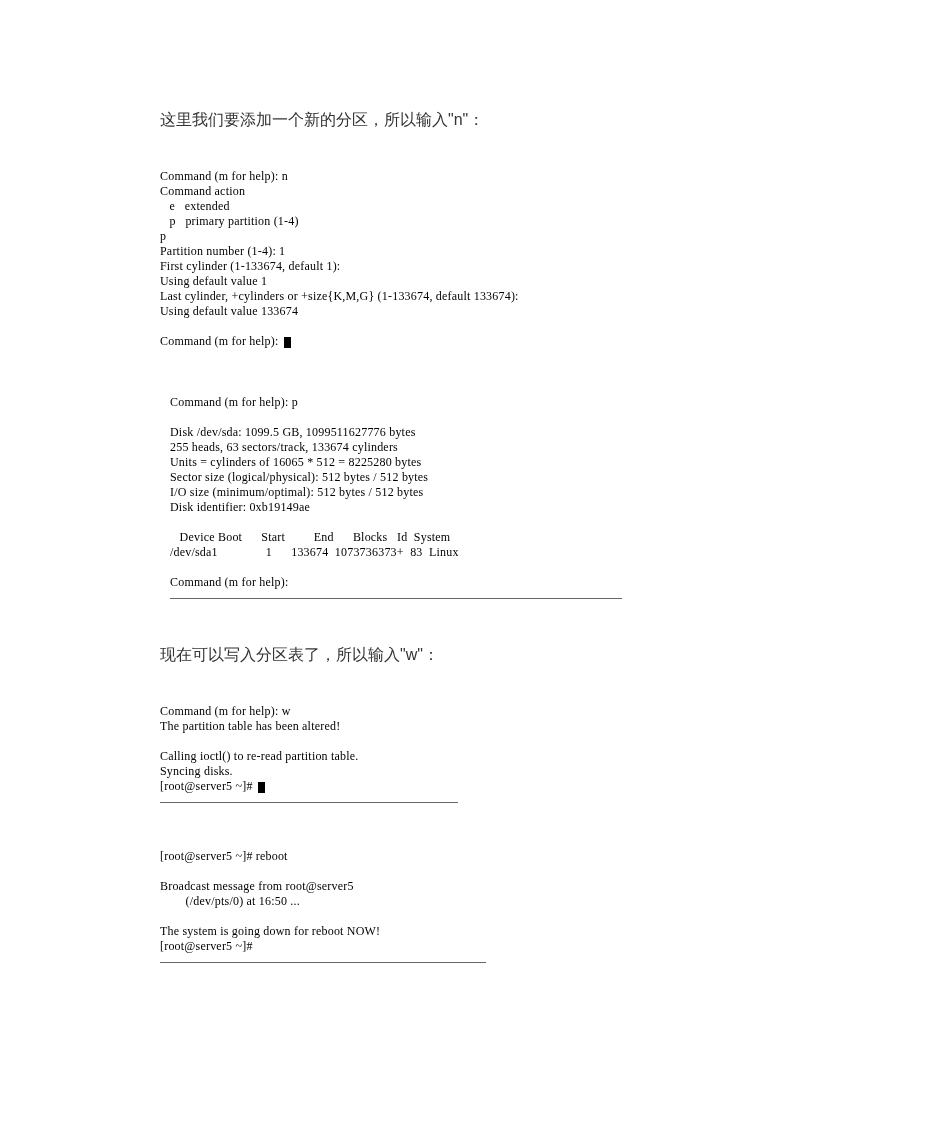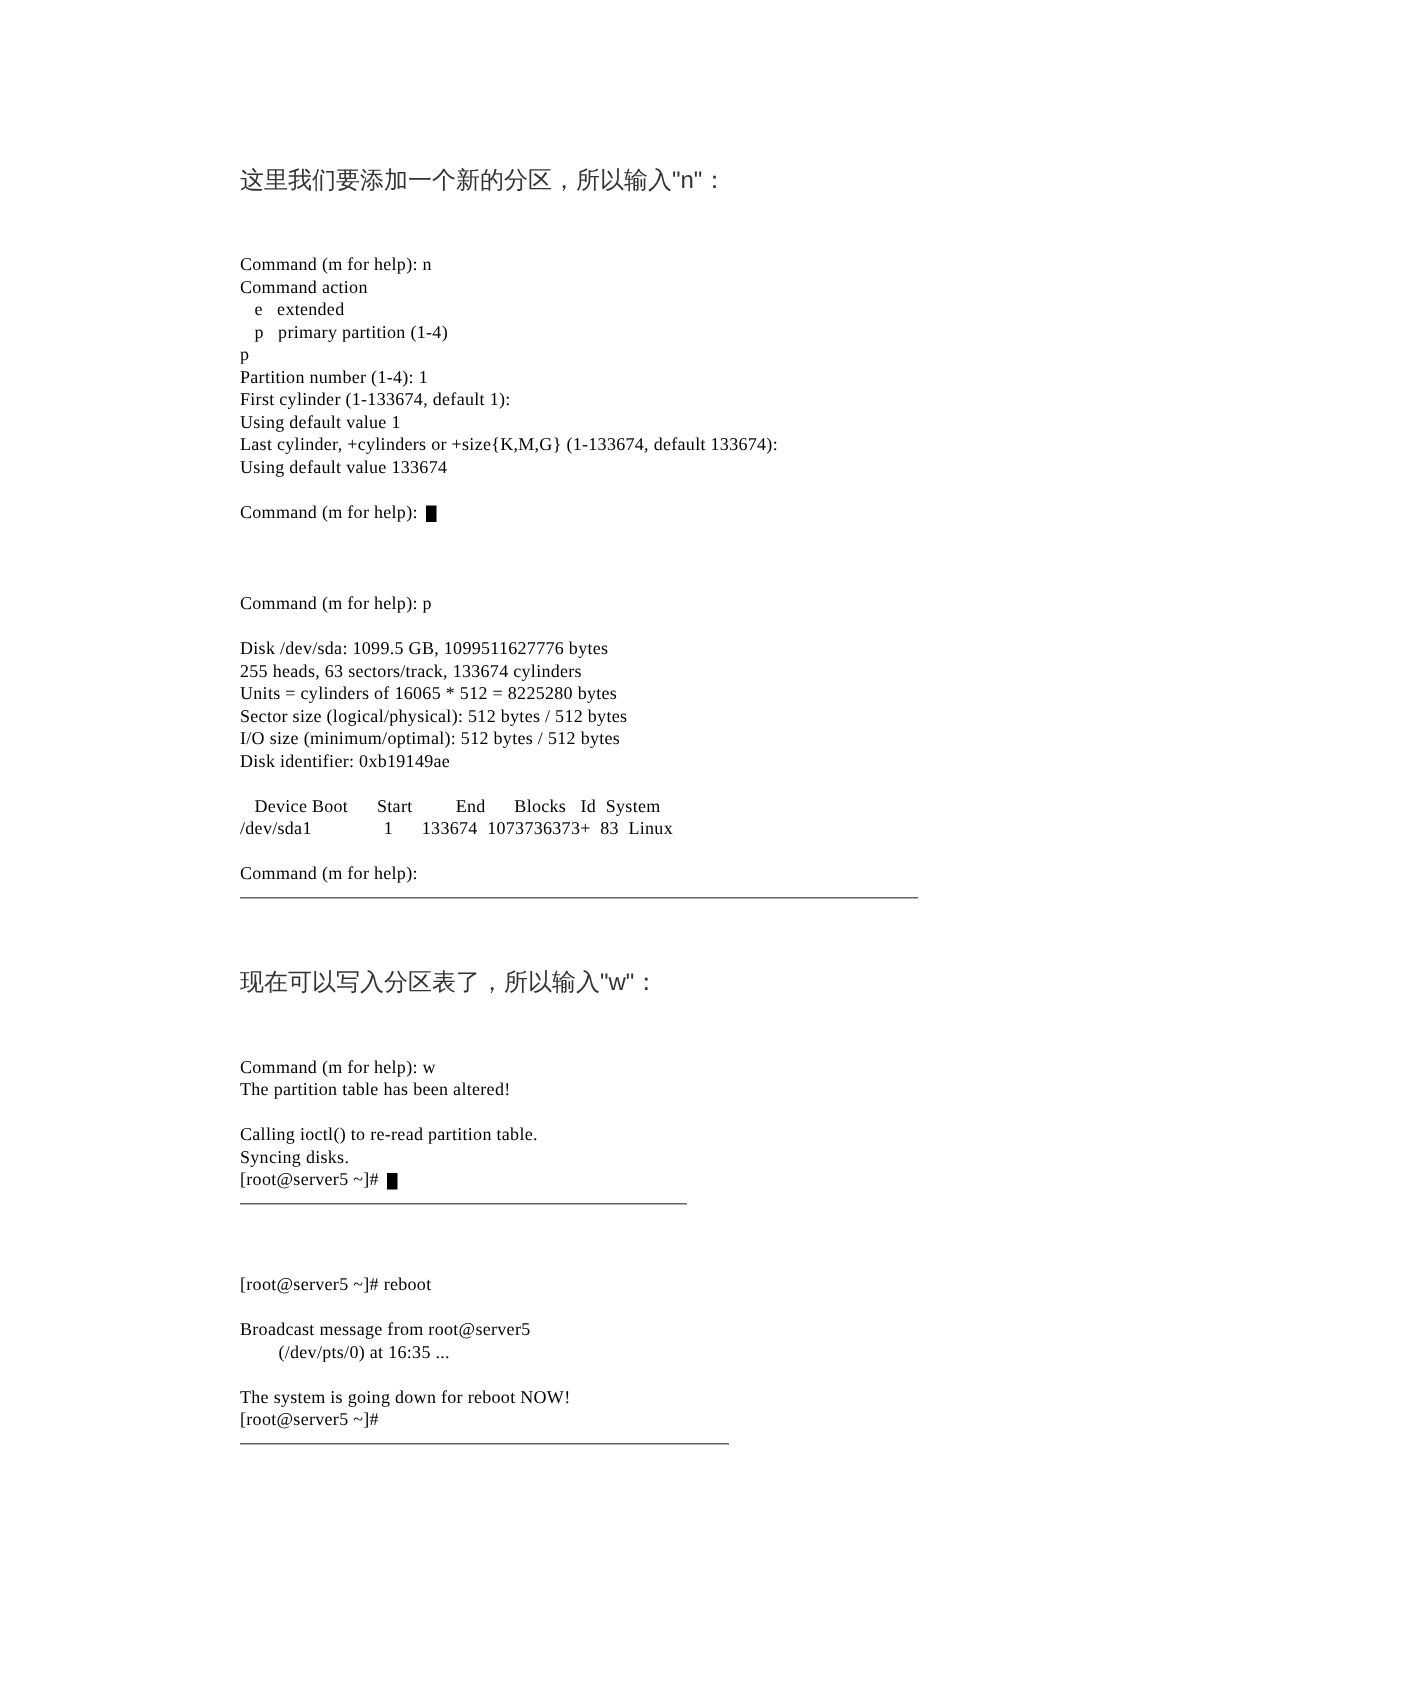--- a/index.html
+++ b/index.html
@@ -37,21 +37,21 @@
     }
     .cursor {
       display: inline-block;
       width: 7px;
       height: 11px;
       background: #000;
       vertical-align: text-bottom;
       margin-left: 2px;
     }
     .term-wrap-1 { width: 498px; }
-    .term-wrap-2 { width: 452px; }
+    .term-wrap-2 { width: 452px; margin-left: 10px; }
     .term-wrap-3 { width: 298px; }
     .term-wrap-4 { width: 326px; }
   </style>
 </head>
 <body>
 
 <div class="page">
 
   <div class="heading">这里我们要添加一个新的分区，所以输入"n"：</div>
 
@@ -104,21 +104,21 @@
       <hr class="hr-rule">
     </div>
   </div>
 
 
   <div class="block">
     <div class="term-wrap-4">
       <div class="terminal">[root@server5 ~]# reboot
 
 Broadcast message from root@server5
-        (/dev/pts/0) at 16:35 ...
+        (/dev/pts/0) at 16:50 ...
 
 The system is going down for reboot NOW!
 [root@server5 ~]#</div>
       <hr class="hr-rule">
     </div>
   </div>
 
 
 </div>
 

